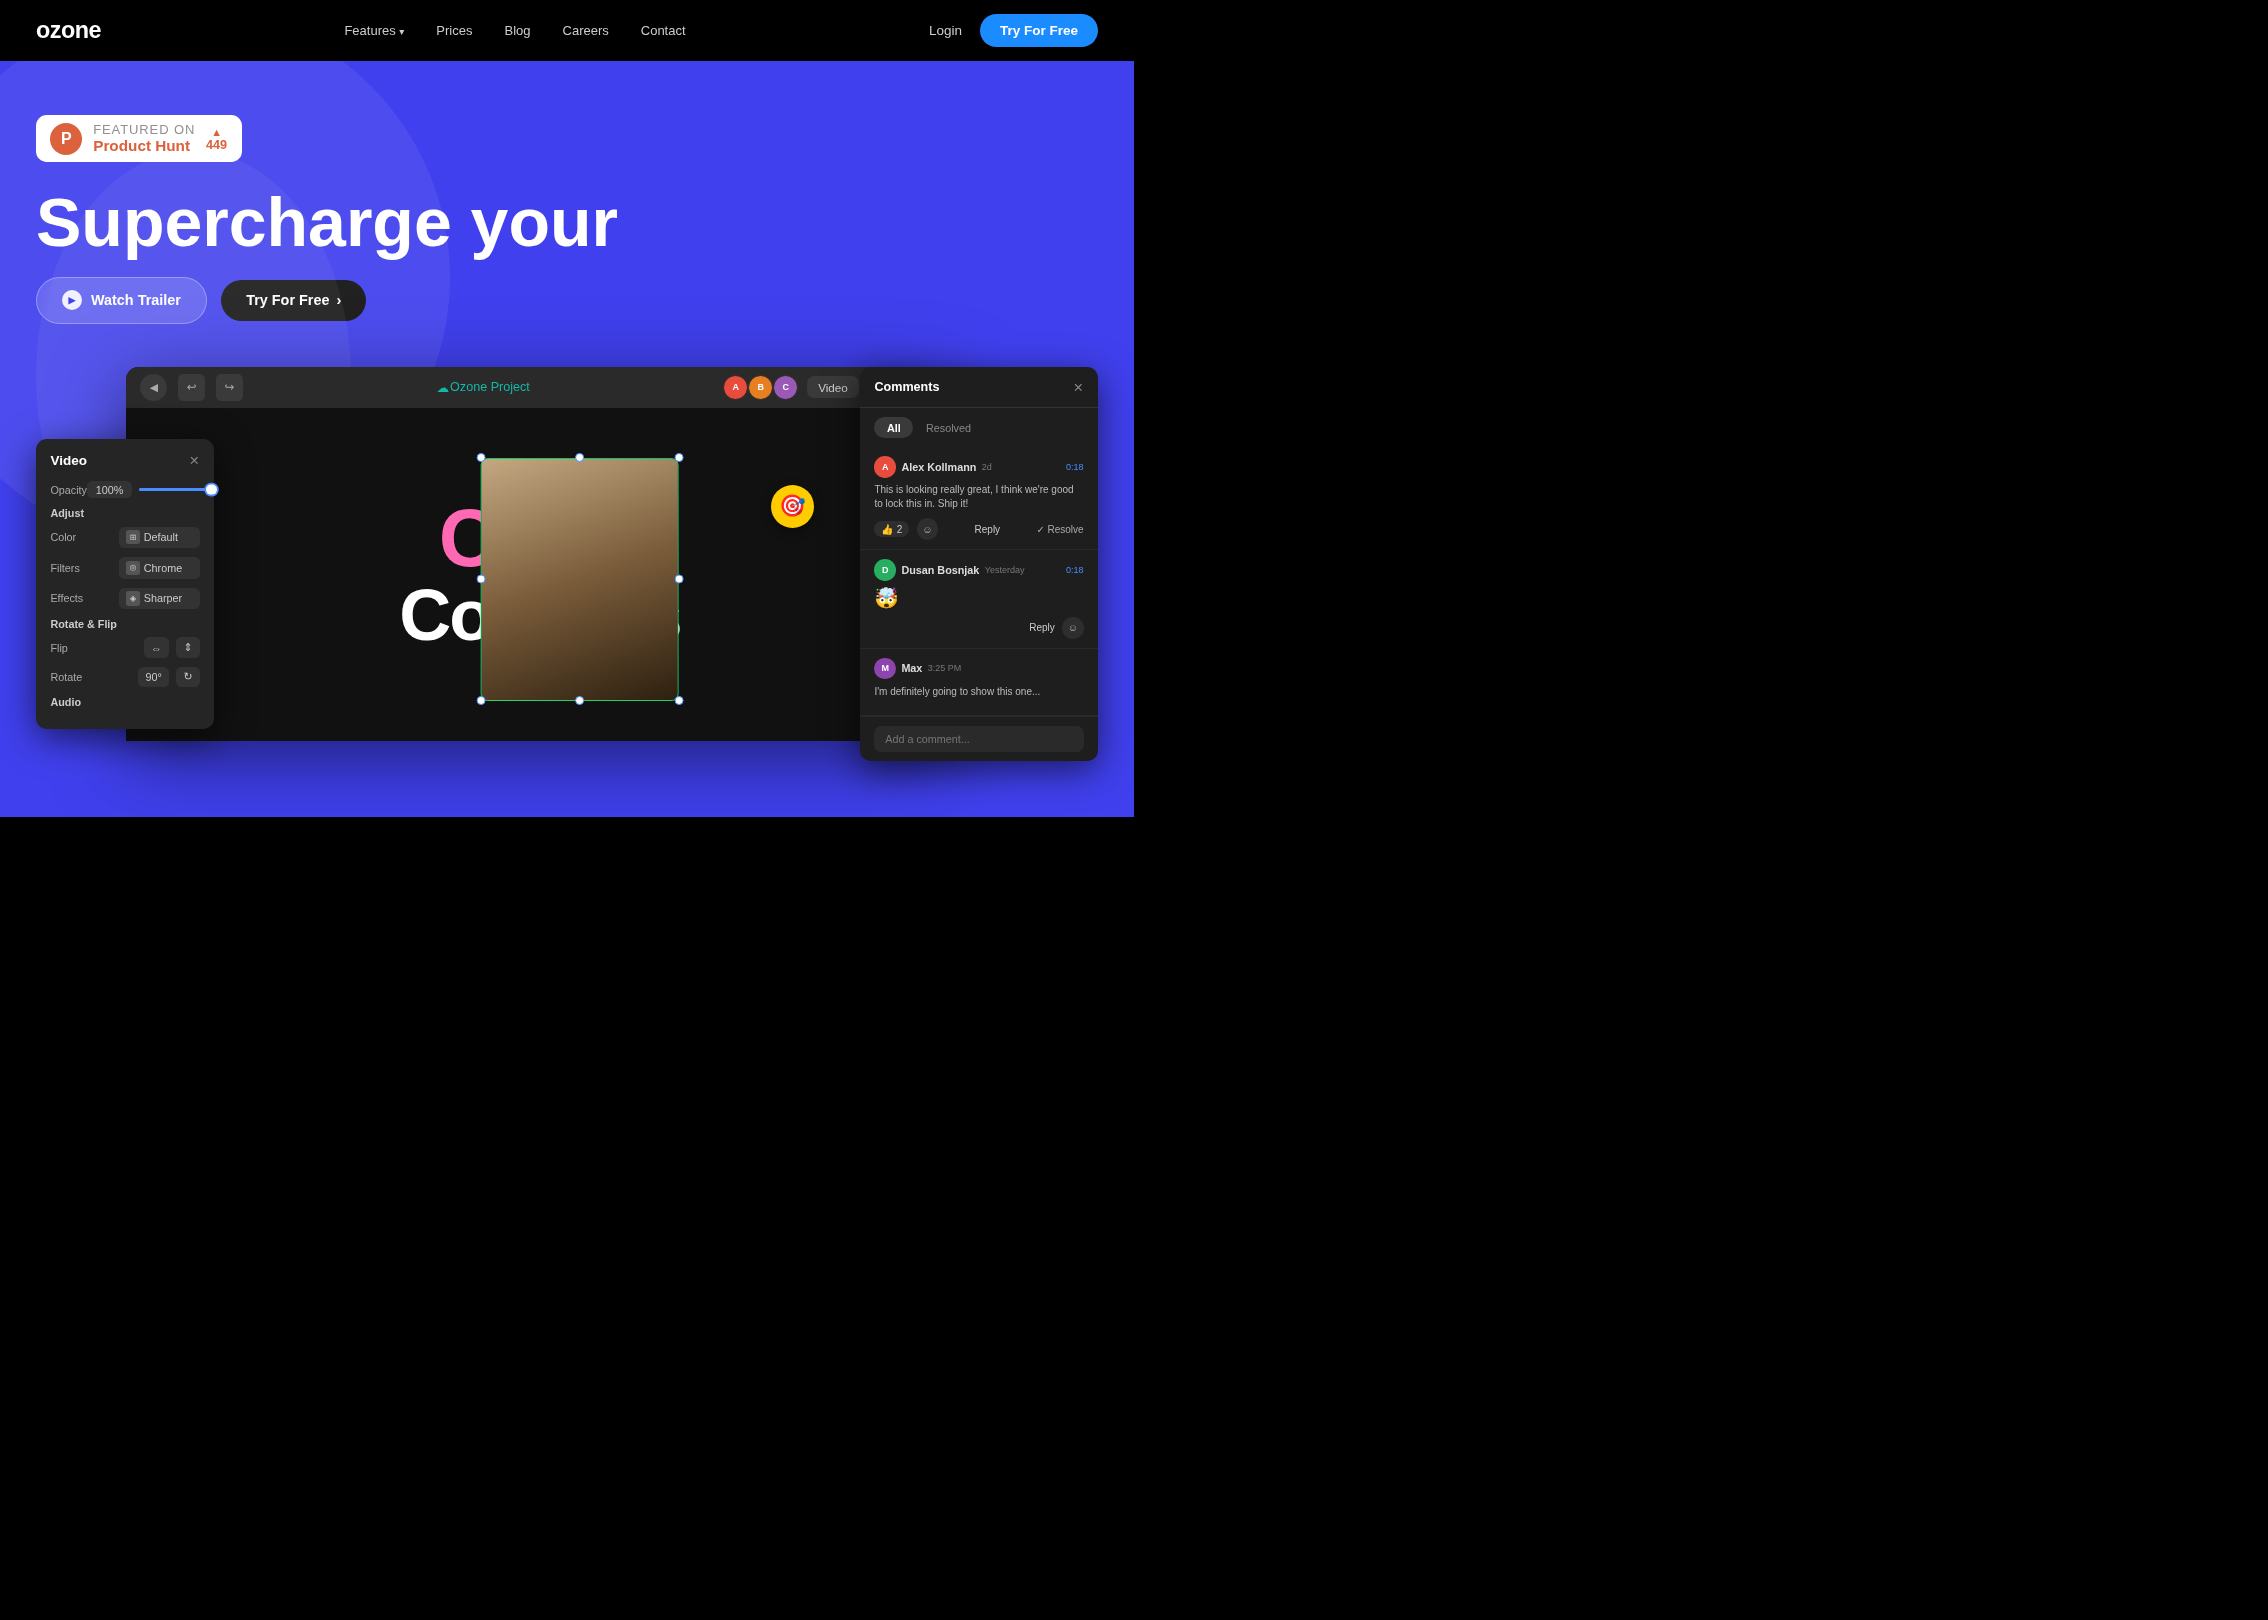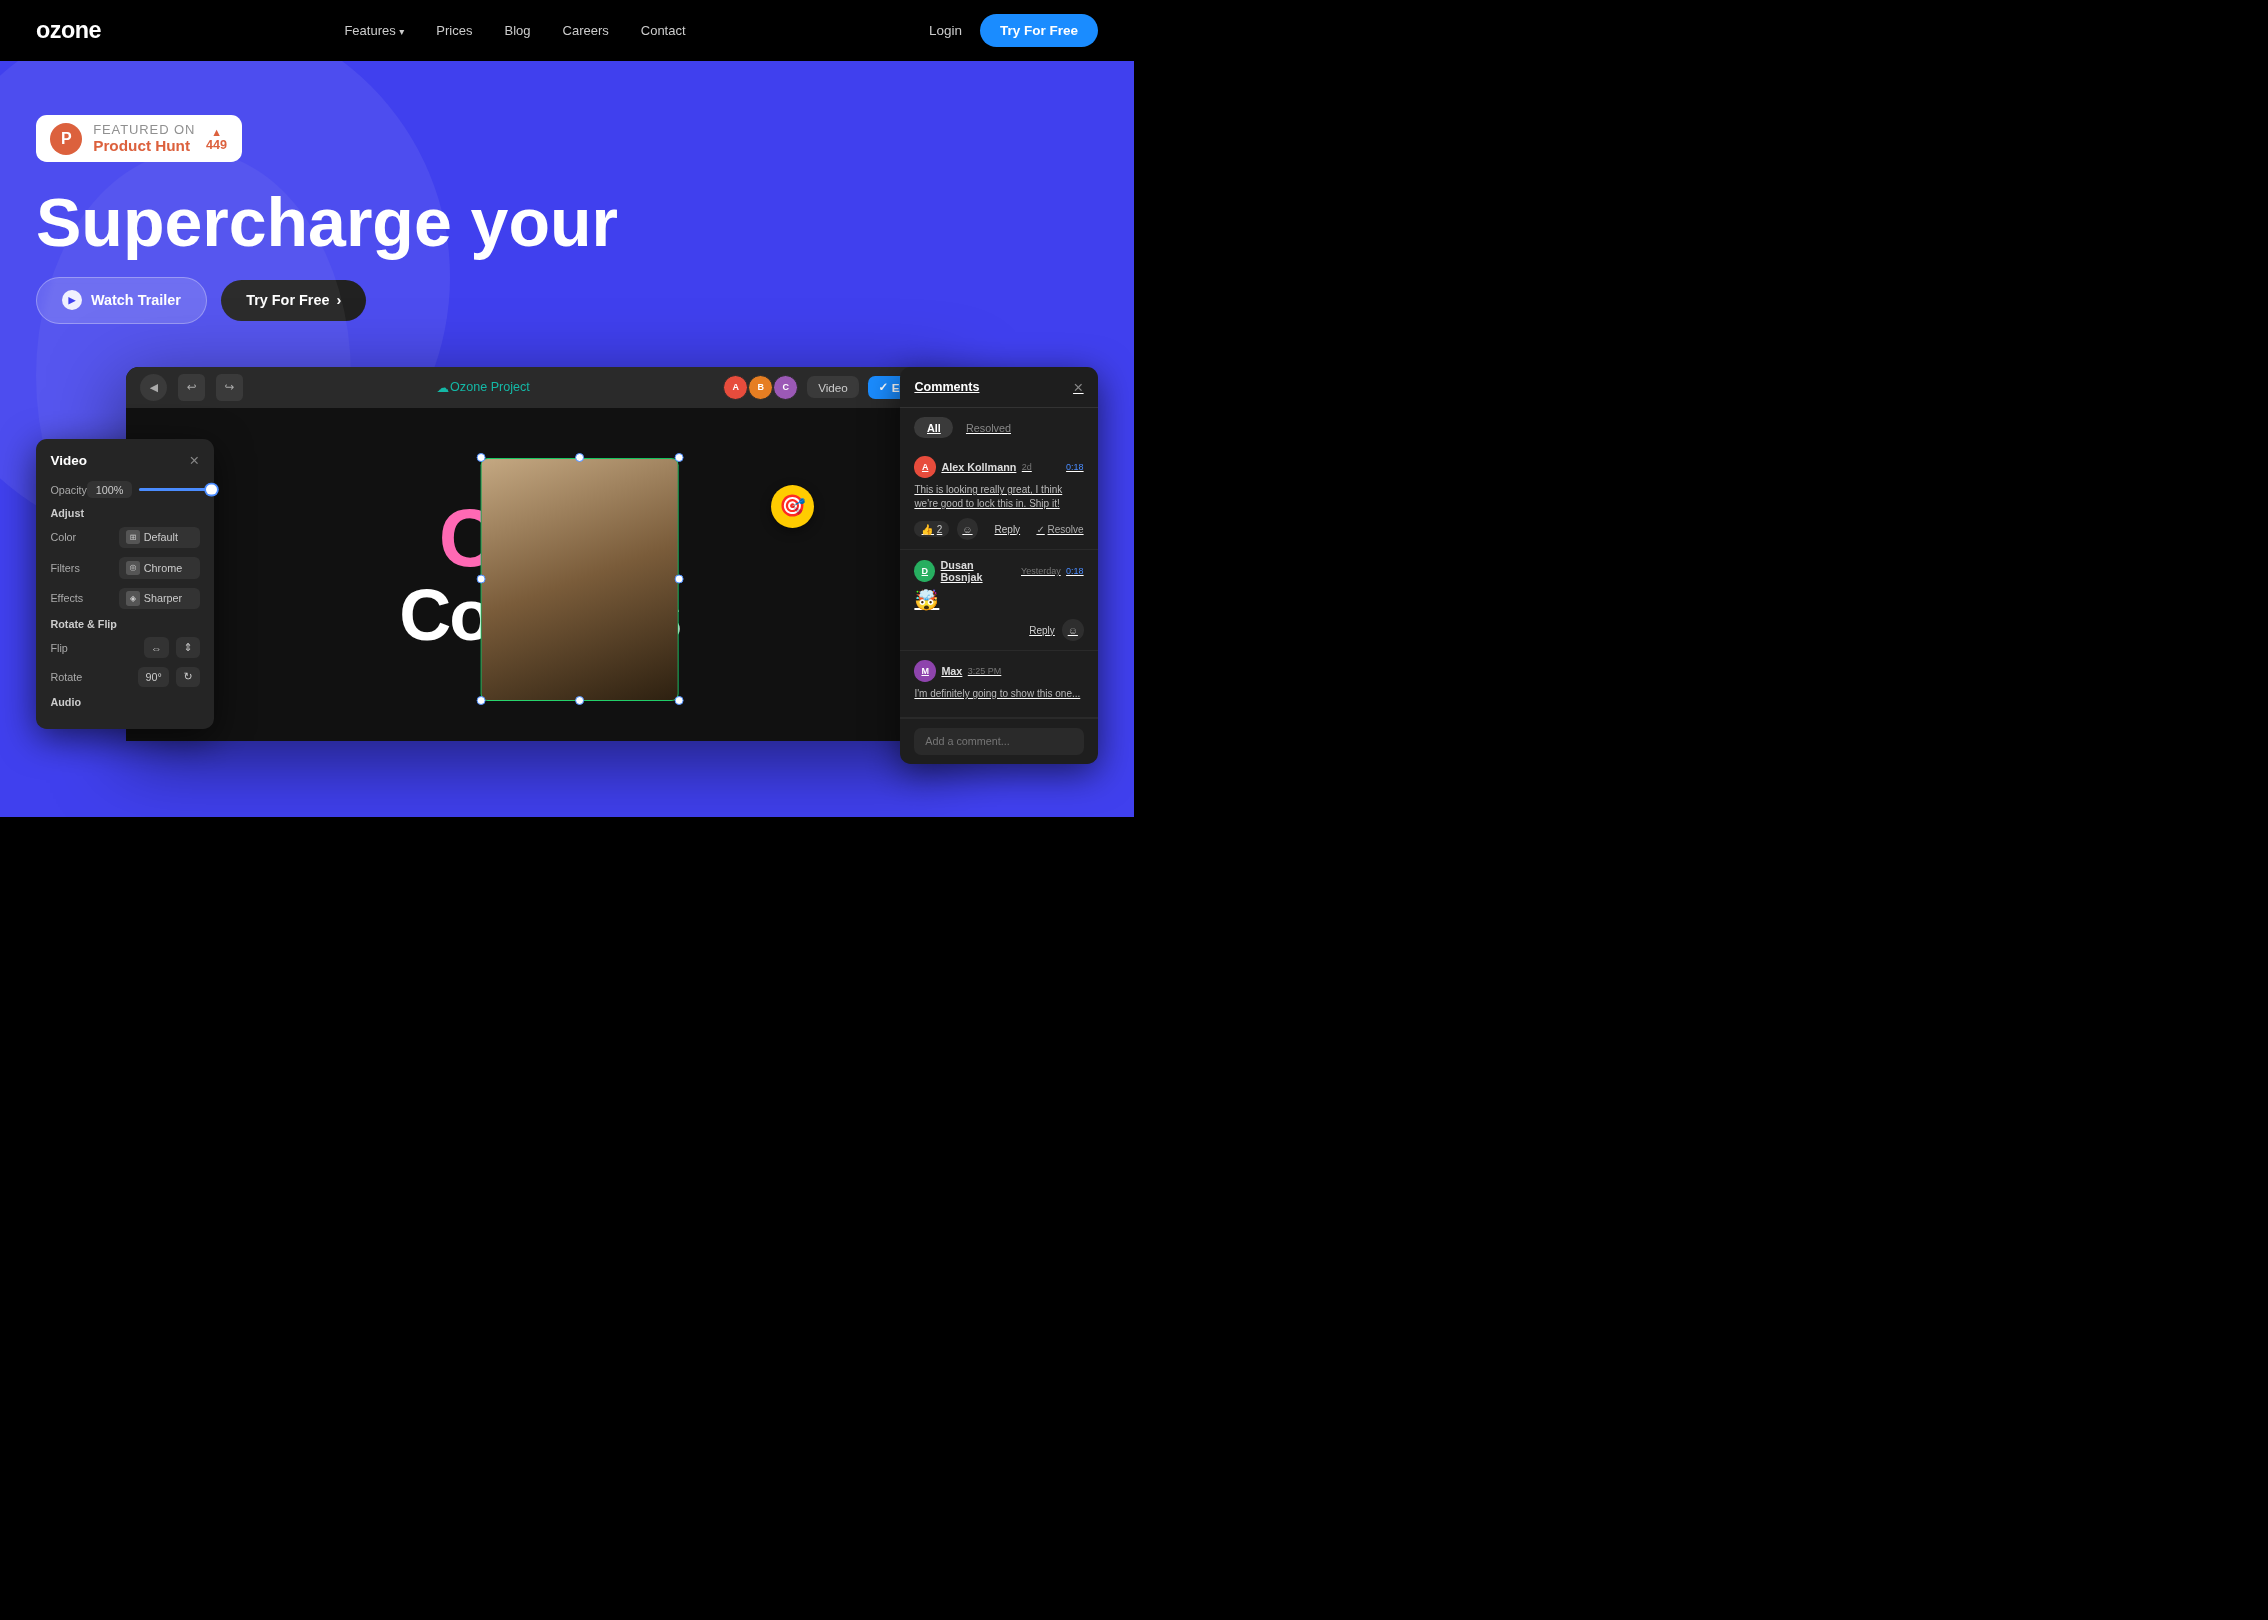--- a/index.html
+++ b/index.html
@@ -525,27 +525,26 @@
       cursor: pointer;
       flex: 1;
       justify-content: center;
     }
 
     
     .comments-panel {
       position: absolute;
       right: 0;
       top: 0;
-      width: 198px;
+      width: 238px;
       background: #1e1e1e;
       border-radius: 10.8px;
       box-shadow: 0 9px 36px rgba(0,0,0,0.6);
       z-index: 5;
       overflow: hidden;
-      text-decoration: underline;
     }
     .comments-header {
       display: flex;
       justify-content: space-between;
       align-items: center;
       padding: 12.6px 14.4px;
       border-bottom: 0.9px solid #333;
     }
     .comments-title {
       font-size: 12.6px;

